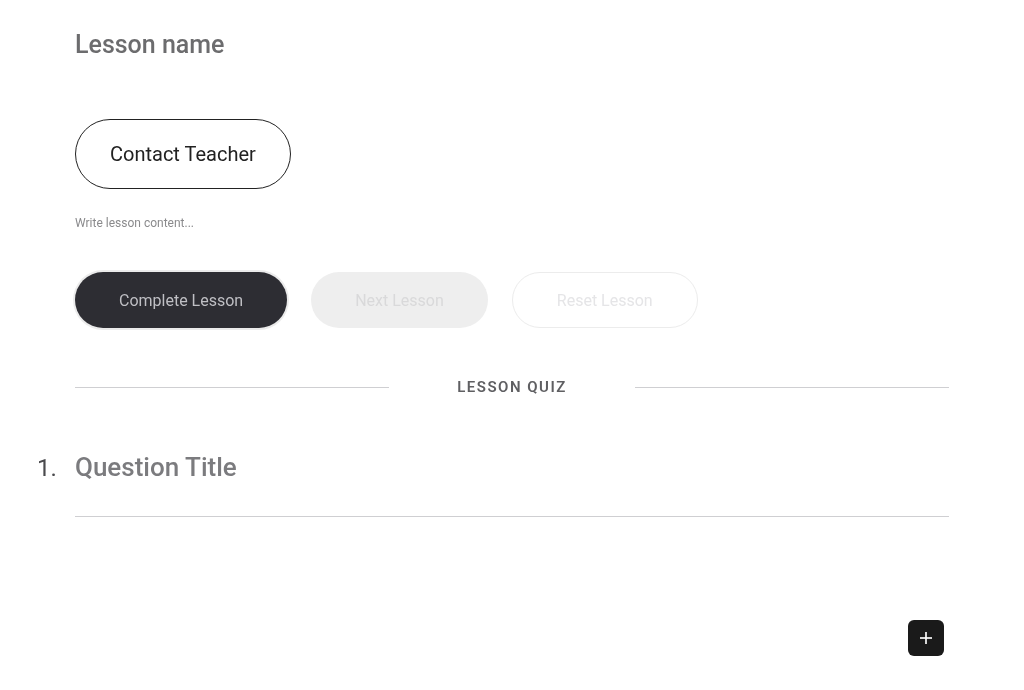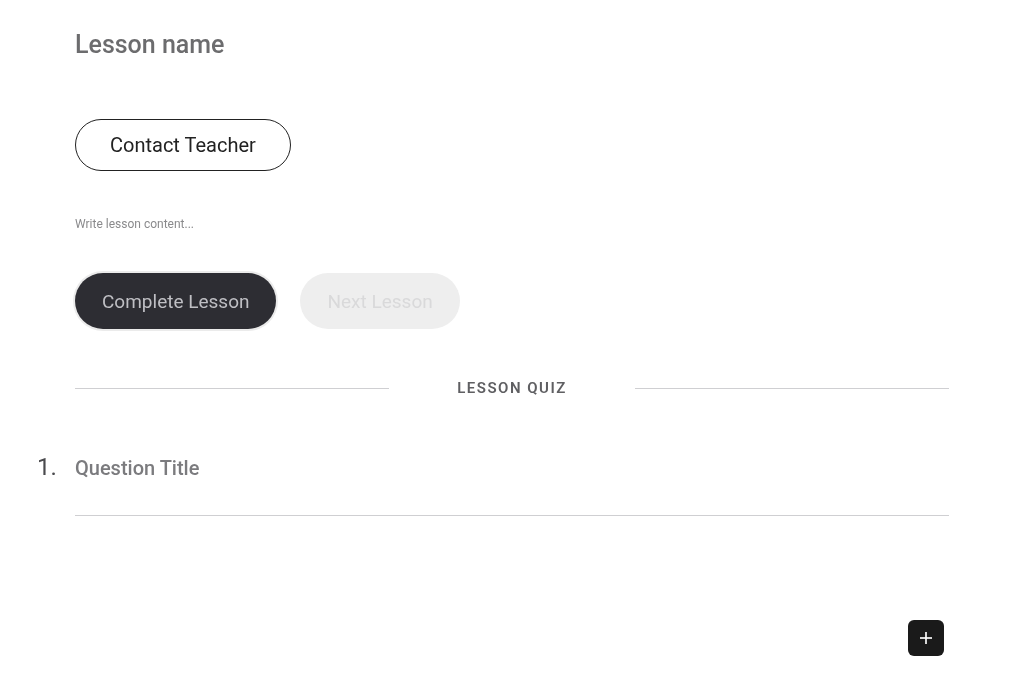--- a/index.html
+++ b/index.html
@@ -20,35 +20,35 @@
       font-size: 25px;
       font-weight: 500;
       color: #6c6c6e;
       margin-bottom: 60px;
     }
     .btn {
       display: inline-flex;
       align-items: center;
       justify-content: center;
       border-radius: 999px;
-      font-size: 19px;
+      font-size: 16px;
       height: 56px;
-      padding: 0 27px;
+      padding: 0 44px;
       cursor: pointer;
       font-family: inherit;
     }
     .btn-contact {
       background: #ffffff;
       border: 1.5px solid #222;
       color: #222;
-      height: 52px;
+      height: 70px;
       padding: 0 34px;
       font-size: 20px;
       border-radius: 60px;
-      margin-bottom: 42px;
+      margin-bottom: 23px;
     }
     .content-area {
       font-size: 12px;
       color: #8a8a8c;
       margin-bottom: 42px;
       border: none;
       outline: none;
       width: 100%;
       font-family: inherit;
       background: transparent;
@@ -102,21 +102,21 @@
       gap: 8px;
       margin-left: -38px;
       margin-bottom: 34px;
     }
     .question-number {
       font-size: 24px;
       color: #4a4a4d;
       min-width: 30px;
     }
     .question-title {
-      font-size: 20px;
+      font-size: 26px;
       color: #7b7b7e;
       font-weight: 500;
     }
     .question-underline {
       height: 1px;
       background: #cfcfd2;
       margin-bottom: 36px;
     }
     .add-button {
       position: absolute;
@@ -146,20 +146,21 @@
 
 <div class="lesson-title">Lesson name</div>
 
 <button class="btn btn-contact">Contact Teacher</button>
 
 <input type="text" class="content-area" placeholder="Write lesson content..." style="">
 
 <div class="action-row">
   <button class="btn btn-complete">Complete Lesson</button>
   <button class="btn btn-next">Next Lesson</button>
+  <button class="btn btn-reset">Reset Lesson</button>
 </div>
 
 <div class="divider-row">
   <div class="divider-line"></div>
   <div class="divider-label">LESSON QUIZ</div>
   <div class="divider-line"></div>
 </div>
 
 <div class="question-row">
   <div class="question-number">1.</div>

